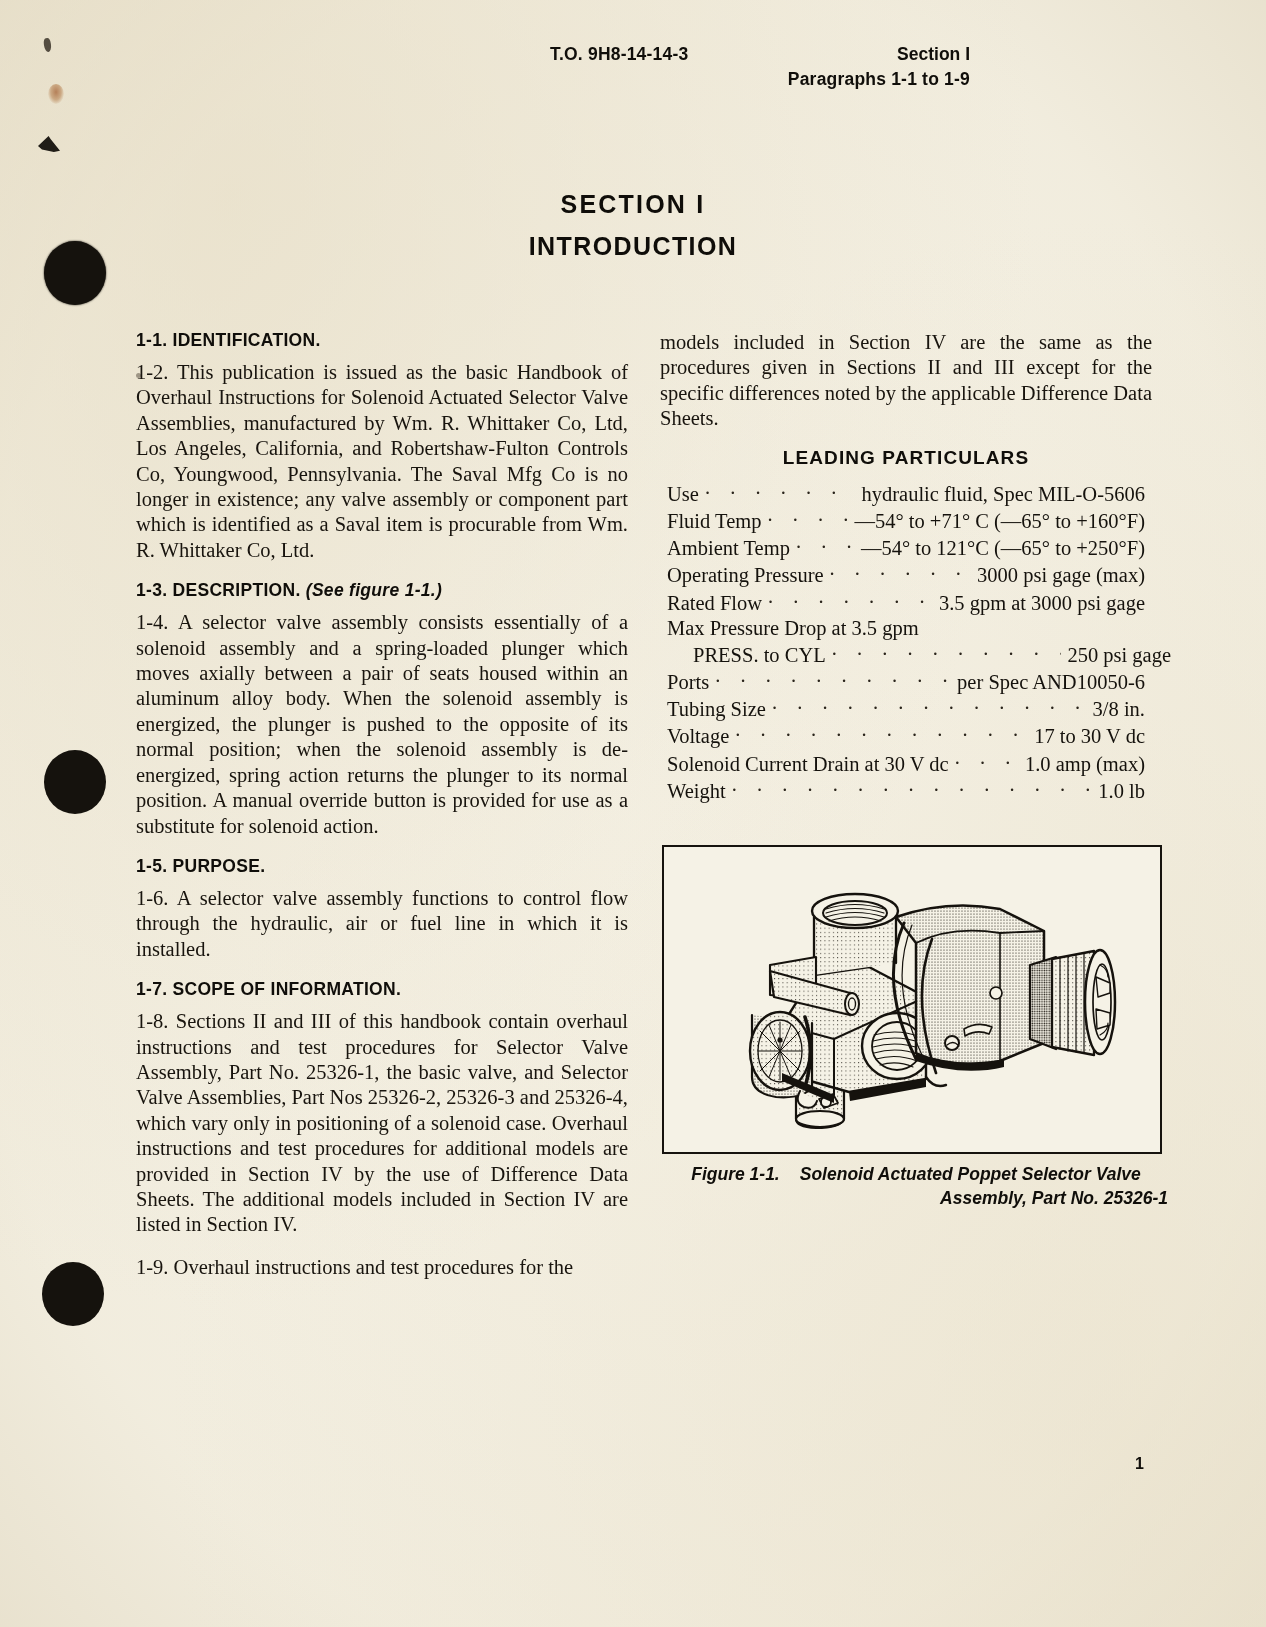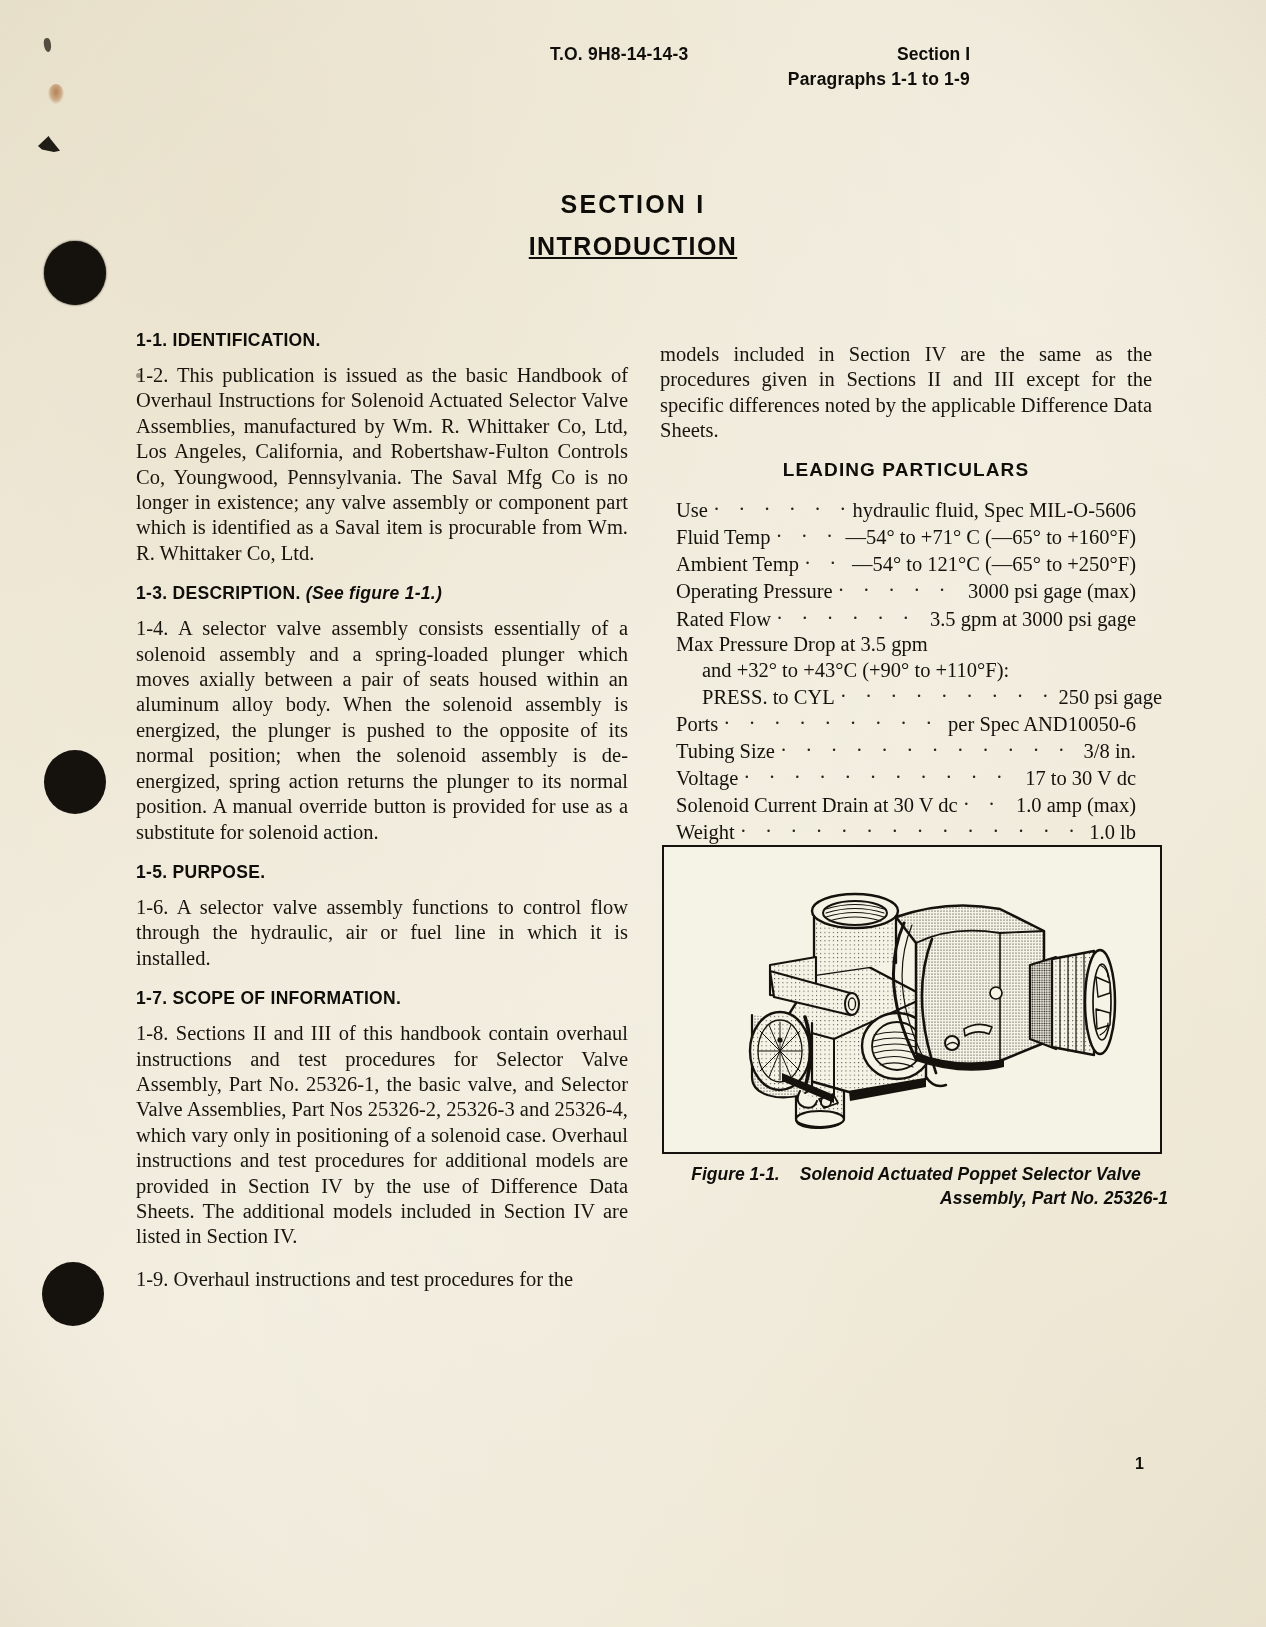--- a/index.html
+++ b/index.html
@@ -72,60 +72,59 @@
     font-family:"Liberation Sans", sans-serif;
     font-weight:bold; font-size:25px; letter-spacing:2.2px;
     color:#0f0d09;
   }
   .sec-sub{
     position:absolute; left:0; top:232px; width:1266px;
     text-align:center;
     font-family:"Liberation Sans", sans-serif;
     font-weight:bold; font-size:25px; letter-spacing:1.4px;
     color:#0f0d09;
-    text-decoration:underline;
   }
 
   
   .col{ position:absolute; top:330px; width:492px; }
   .col-left{ left:136px; }
   .col-right{ left:660px; }
 
   h3.head{
     font-family:"Liberation Sans", sans-serif;
     font-weight:bold;
     font-size:17.5px;
     letter-spacing:.3px;
     margin:0 0 9px 0;
     color:#100e0a;
   }
 
   p.body{
-    margin:12px 0 17px 0;
+    margin:0 0 17px 0;
     font-size:20.5px;
     line-height:25.4px;
     text-align:justify;
     text-justify:inter-word;
     hyphens:none;
     color:#18140e;
   }
   p.body.tight{ margin-bottom:15px; }
   .ital{ font-style:italic; }
 
   
   .lp-title{
     text-align:center;
     font-family:"Liberation Sans", sans-serif;
     font-weight:bold;
     font-size:19px;
     letter-spacing:1.1px;
     margin:4px 0 12px 0;
     color:#100e0a;
   }
-  .spec-list{ margin:16px; padding:0; list-style:none; }
+  .spec-list{ margin:7px; padding:0; list-style:none; }
   .spec-row{
     display:flex;
     align-items:baseline;
     font-size:20.5px;
     line-height:25.6px;
     width:100%;
     white-space:nowrap;
   }
   .spec-row .lbl{ flex:0 0 auto; }
   .spec-row .lead{
@@ -251,23 +250,20 @@
           <span class="lead"></span>
           <span class="val">3000 psi gage (max)</span>
         </li>
         <li class="spec-row">
           <span class="lbl">Rated Flow</span>
           <span class="lead"></span>
           <span class="val">3.5 gpm at 3000 psi gage</span>
         </li>
         <li class="spec-row nolead">
           <span class="lbl">Max Pressure Drop at 3.5 gpm</span>
-        </li>
-        <li class="spec-row nolead indent1">
-          <span class="lbl">and +32° to +43°C (+90° to +110°F):</span>
         </li>
         <li class="spec-row indent1">
           <span class="lbl">PRESS. to CYL</span>
           <span class="lead"></span>
           <span class="val">250 psi gage</span>
         </li>
         <li class="spec-row">
           <span class="lbl">Ports</span>
           <span class="lead"></span>
           <span class="val">per Spec AND10050-6</span>

